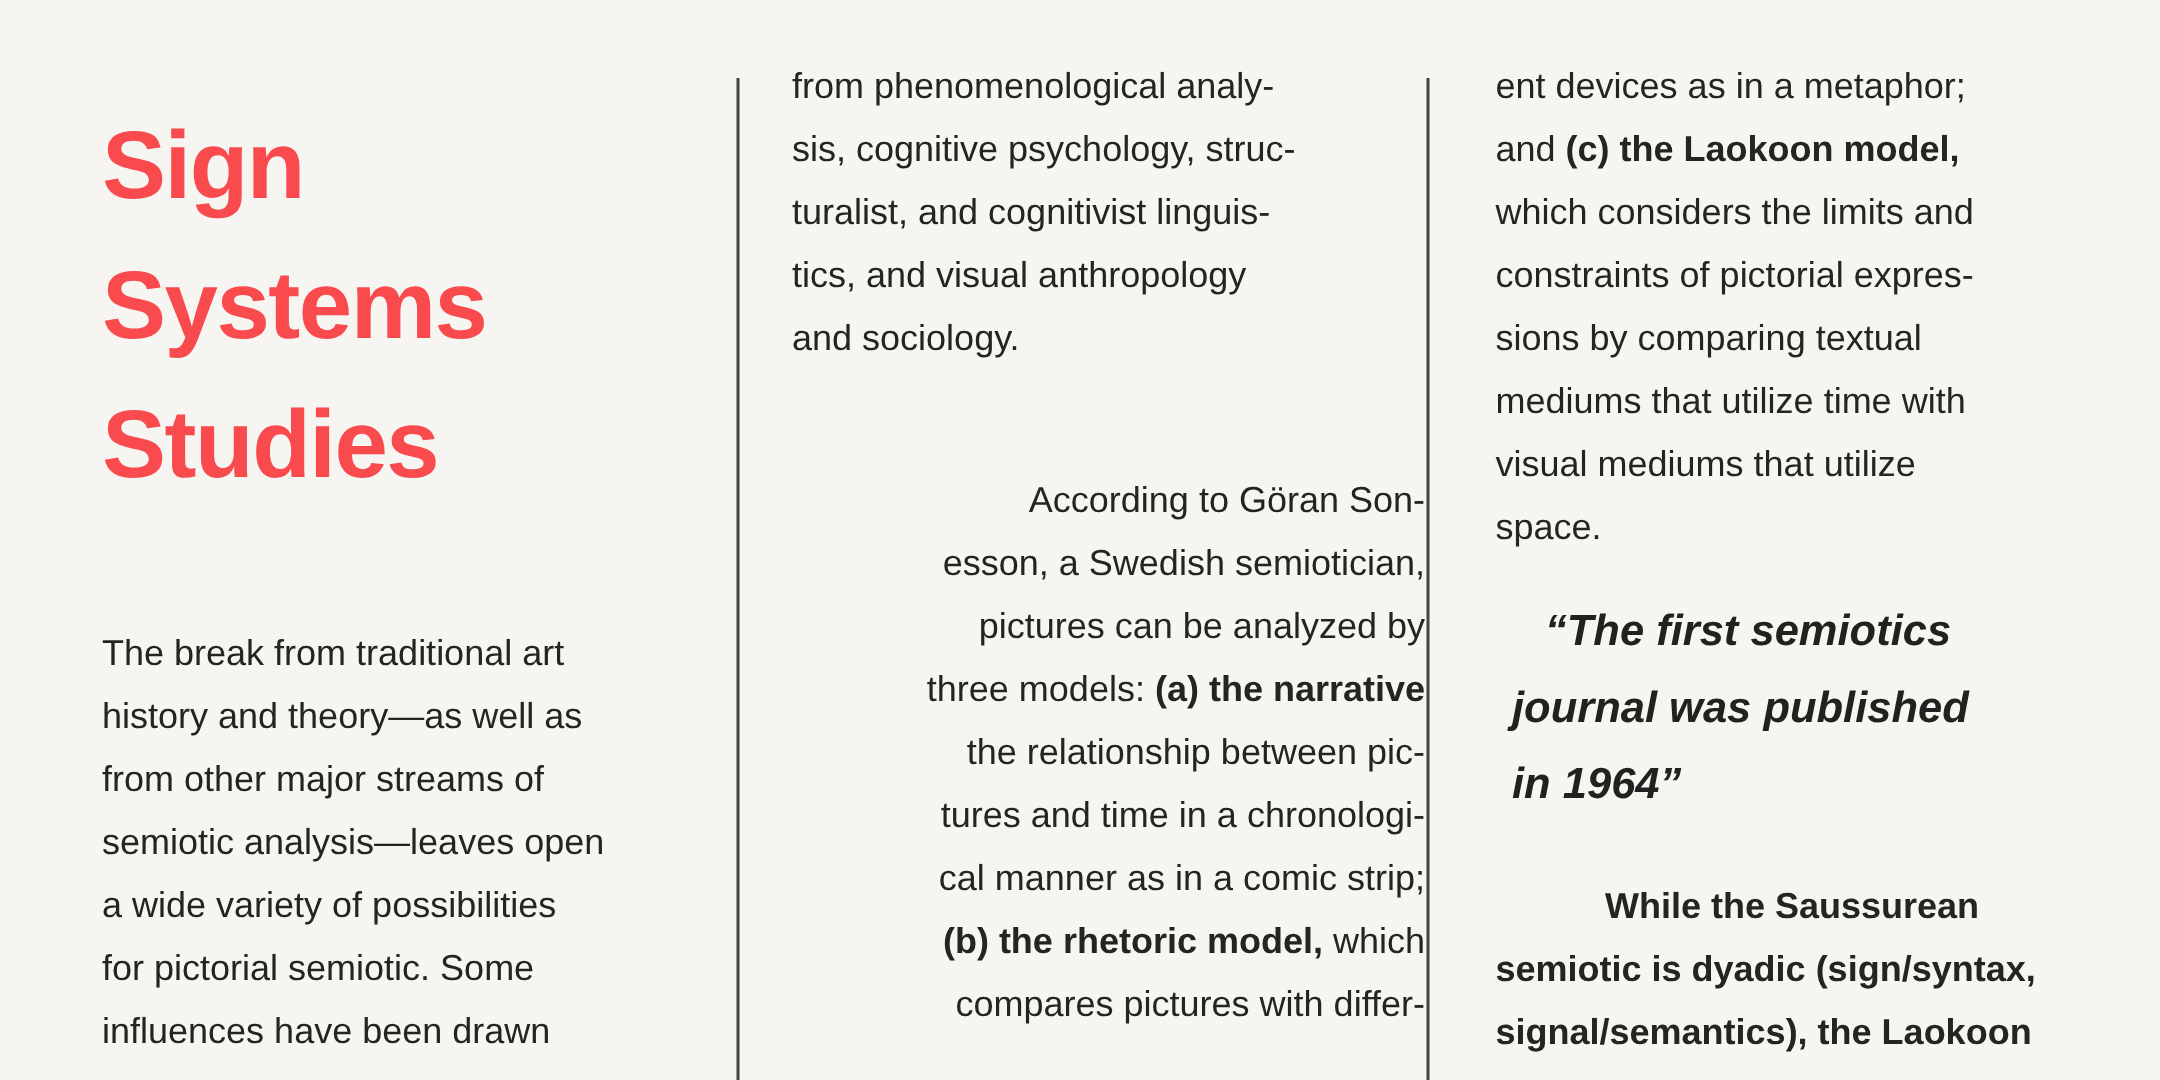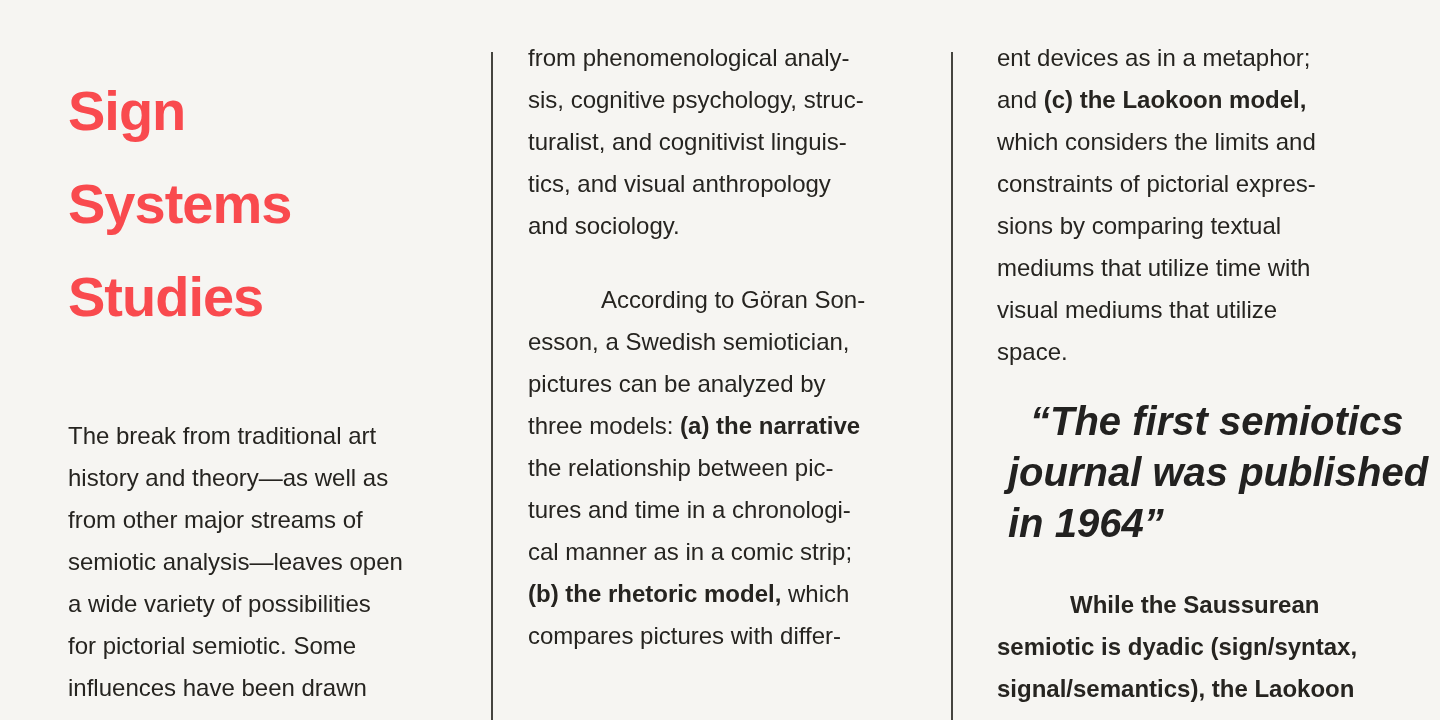--- a/index.html
+++ b/index.html
@@ -21,47 +21,47 @@
   #divider-2 { left: 951px; }
 
   .col { position: absolute; top: 0; }
   #col-left  { left: 68px;  width: 412px; }
   #col-mid   { left: 528px; width: 422px; }
   #col-right { left: 997px; width: 440px; }
 
   h1.title {
     margin: 0;
     padding-top: 64px;
-    font-size: 56px;
+    font-size: 64px;
     line-height: 93px;
     font-weight: 700;
     letter-spacing: -1px;
     color: #f94a4e;
   }
   .title-line { display: block; }
 
   .para {
     font-size: 24px;
     line-height: 42px;
     font-weight: 400;
   }
   .line { white-space: nowrap; }
   .line .b { font-weight: 700; }
 
   .para.indent .line:first-child { text-indent: 73px; }
 
   #col-left .para { margin-top: 72px; }
   #col-mid  { padding-top: 37px; }
-  #col-mid .para + .para { margin-top: 32px; }
+  #col-mid .para + .para { margin-top: 66px; text-align: right; }
   #col-right { padding-top: 37px; }
 
   .pull-quote {
     margin-top: 23px;
     padding-left: 11px;
-    font-size: 40px;
+    font-size: 29px;
     line-height: 51px;
     font-weight: 700;
     font-style: italic;
     color: #222120;
   }
   .pull-quote .line:first-child { text-indent: 22px; }
   #col-right .para.after-quote { margin-top: 35px; font-weight: bold; }
 </style>
 </head>
 <body>

